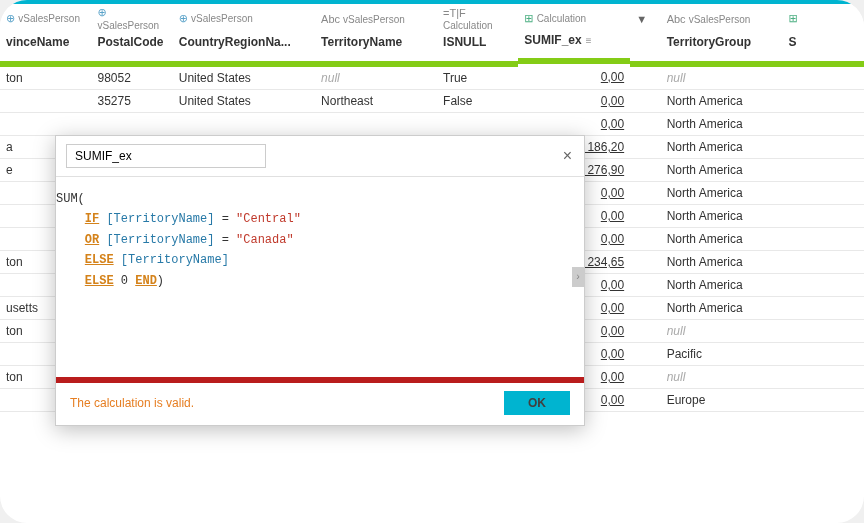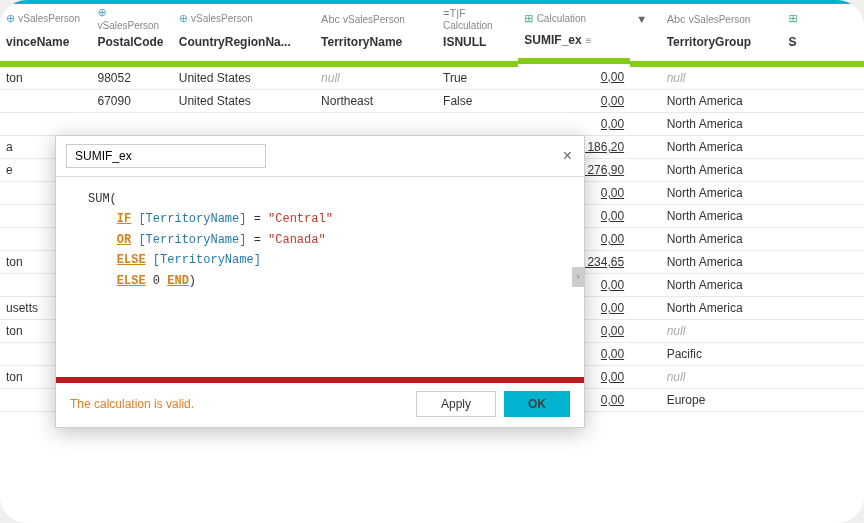--- a/index.html
+++ b/index.html
@@ -132,21 +132,21 @@
       cursor: pointer;
       font-size: 16px;
       color: #666;
       line-height: 1;
       background: none;
       border: none;
       padding: 0 2px;
     }
 
     .dialog-body {
-      padding: 12px 32px;
+      padding: 12px 0;
       min-height: 200px;
       background: #fff;
       font-family: 'Consolas', 'Courier New', monospace;
       font-size: 12px;
       line-height: 1.7;
       color: #333;
     }
 
     .code-kw { color: #d4821a; font-weight: bold; text-decoration: underline; }
     .code-field { color: #2779a7; }
@@ -255,21 +255,21 @@
         <td>United States</td>
         <td><span class="null-val">null</span></td>
         <td>True</td>
         <td class="num-val">0,00</td>
         <td></td>
         <td><span class="null-val">null</span></td>
         <td></td>
       </tr>
       <tr>
         <td></td>
-        <td>67090</td>
+        <td>35275</td>
         <td>United States</td>
         <td>Northeast</td>
         <td>False</td>
         <td class="num-val">0,00</td>
         <td></td>
         <td>North America</td>
         <td></td>
       </tr>
       <tr>
         <td></td>
@@ -429,19 +429,18 @@
           &nbsp;&nbsp;&nbsp;&nbsp;<span class="code-kw">IF</span> <span class="code-field">[TerritoryName]</span> = <span class="code-str">"Central"</span><br>
           &nbsp;&nbsp;&nbsp;&nbsp;<span class="code-kw">OR</span> <span class="code-field">[TerritoryName]</span> = <span class="code-str">"Canada"</span><br>
           &nbsp;&nbsp;&nbsp;&nbsp;<span class="code-kw">ELSE</span> <span class="code-field">[TerritoryName]</span><br>
           &nbsp;&nbsp;&nbsp;&nbsp;<span class="code-kw">ELSE</span> 0 <span class="code-kw">END</span>)
         </div>
         <div class="scroll-indicator">›</div>
       </div>
       <div class="dialog-footer">
         <span class="valid-msg">The calculation is valid.</span>
         <div class="footer-btns">
-          <button class="btn-apply">Apply</button>
           <button class="btn-ok">OK</button>
         </div>
       </div>
     </div>
   </div>
 </div>
 
 </body></html>

